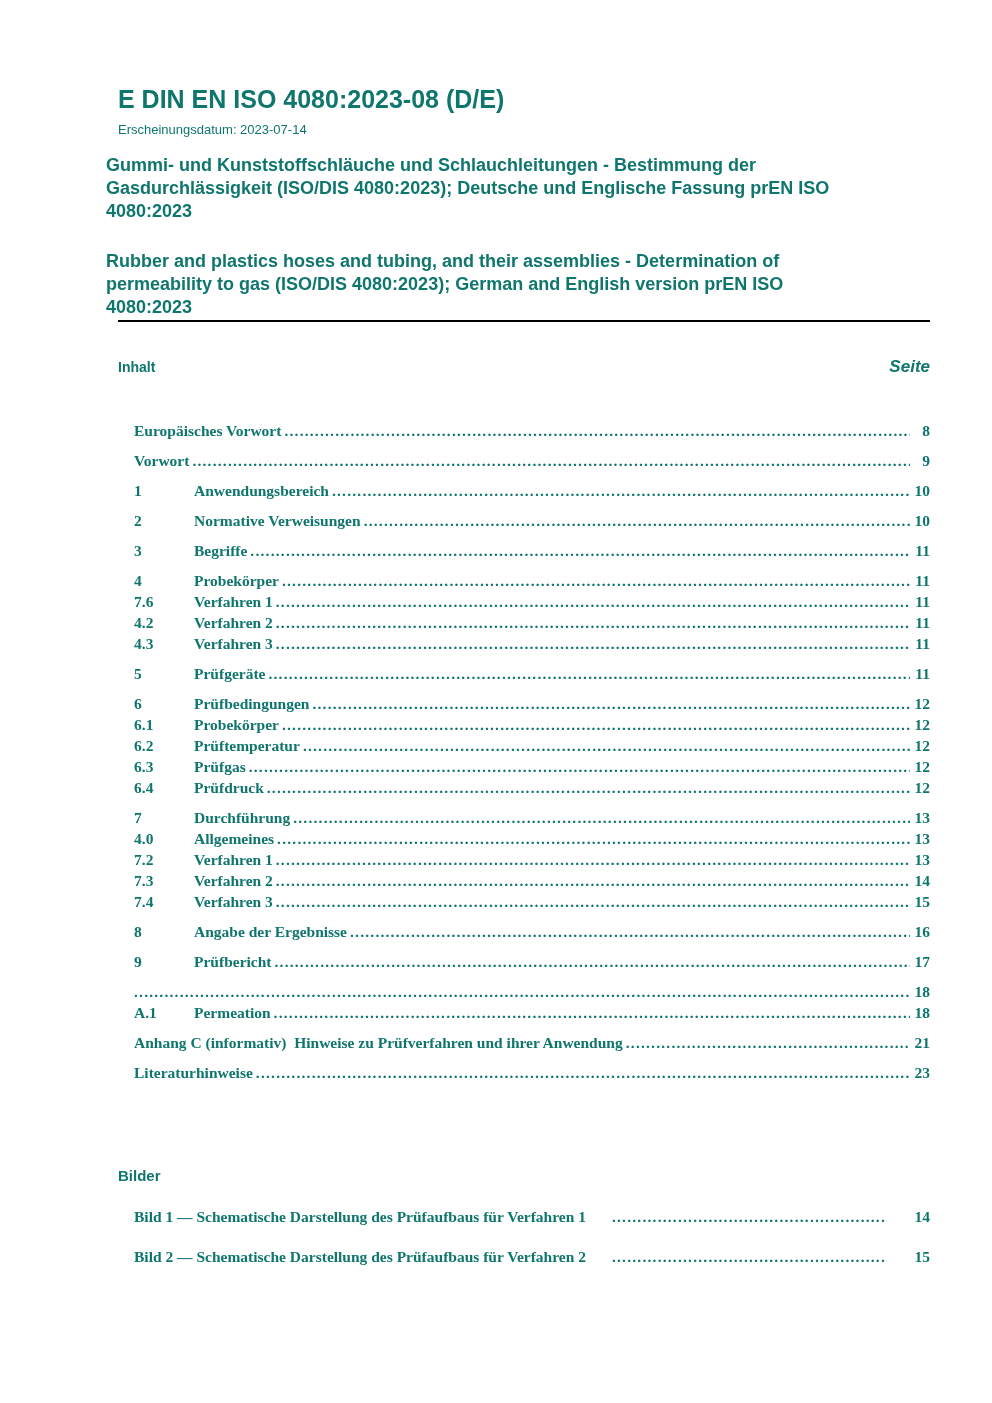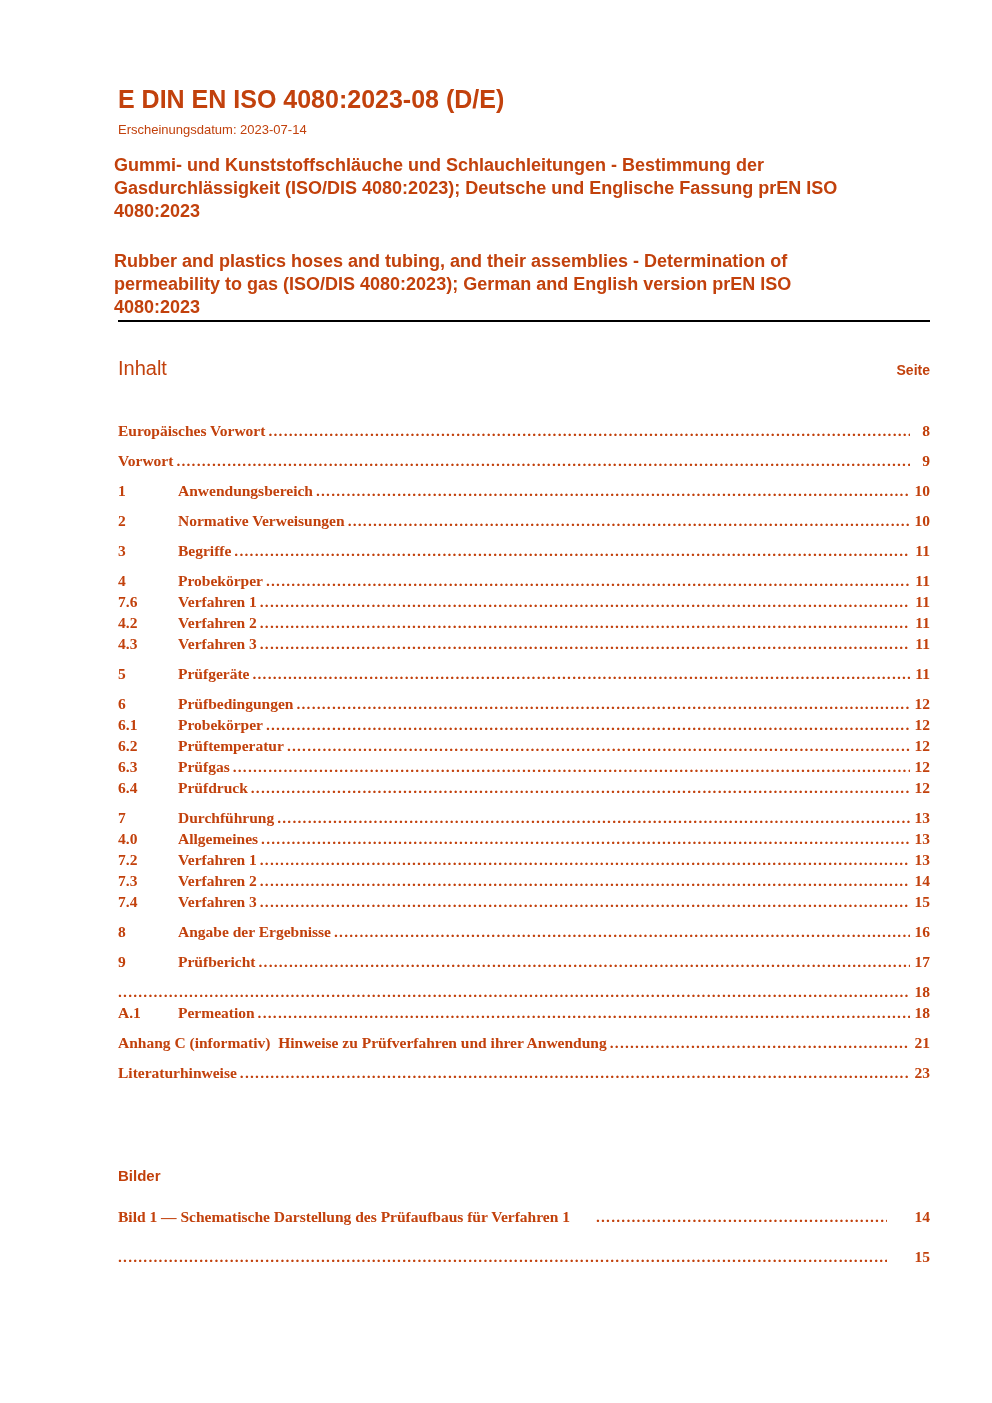--- a/index.html
+++ b/index.html
@@ -1,56 +1,56 @@
 <!DOCTYPE html>
 <html lang="de"><head>
 <meta charset="utf-8">
 <style>
   html, body { margin: 0; padding: 0; background: #ffffff; }
   .page {
     position: relative;
     width: 992px;
     height: 1303px;
     background: #ffffff;
-    color: #c2410c;
+    color: #0f766e;
     font-family: "Liberation Sans", sans-serif;
     overflow: hidden;
   }
   .doc-number {
     position: absolute; left: 118px; top: 84px; margin: 0;
     font-size: 25px; font-weight: bold; line-height: 30px;
   }
   .pub-date {
     position: absolute; left: 118px; top: 122px;
     font-size: 13px; font-weight: normal;
   }
   .doc-title {
-    position: absolute; left: 114px; margin: 0; width: 815px;
+    position: absolute; left: 106px; margin: 0; width: 815px;
     font-size: 18px; font-weight: bold; line-height: 23px;
     white-space: pre-line;
   }
   .title-de { top: 154px; }
   .title-en { top: 250px; }
   .rule {
     position: absolute; left: 118px; top: 320px; width: 812px; height: 2px;
     background: #000000;
   }
   .toc-header {
     position: absolute; left: 118px; top: 357px; width: 812px;
     display: flex; justify-content: space-between; align-items: baseline;
   }
-  .toc-heading { font-size: 20px; font-weight: normal; text-align: right; }
-  .seite-label { font-size: 14px; font-weight: bold; }
+  .toc-heading { font-size: 14px; font-weight: bold; text-align: right; }
+  .seite-label { font-size: 17px; font-weight: bold; font-style: italic; }
   .toc-list {
     position: absolute; left: 118px; top: 411px; width: 812px;
     font-family: "Liberation Serif", serif; font-weight: bold; font-size: 15.5px;
   }
   .toc-row {
     display: flex; align-items: baseline;
-    height: 21px; line-height: 21px;
+    height: 21px; line-height: 21px; margin-left: 16px;
   }
   .toc-row.major { margin-top: 9px; }
   .toc-num { flex: 0 0 60px; white-space: pre; }
   .toc-title { flex: 0 0 auto; white-space: pre; padding-right: 3px; }
   .toc-dots { flex: 1 1 auto; overflow: hidden; white-space: nowrap; }
   .toc-dots::after {
     letter-spacing: 1.2px;
     content: "........................................................................................................................................................................................................";
   }
   .toc-page { flex: 0 0 auto; min-width: 18px; text-align: right; padding-left: 2px; }
@@ -252,20 +252,21 @@
 
   <div class="figures-list" id="figures-list">
       <div class="toc-row no-num">
 
     <span class="toc-title">Bild 1 — Schematische Darstellung des Prüfaufbaus für Verfahren 1</span>
     <span class="toc-dots"></span>
     <span class="toc-page">14</span>
   </div>
       <div class="toc-row no-num">
 
+    <span class="toc-title">Bild 2 — Schematische Darstellung des Prüfaufbaus für Verfahren 2</span>
     <span class="toc-dots"></span>
     <span class="toc-page">15</span>
   </div>
     </div>
 
   <div class="footer-page">- 1 -</div>
 
 </div>
 
 </body></html>

